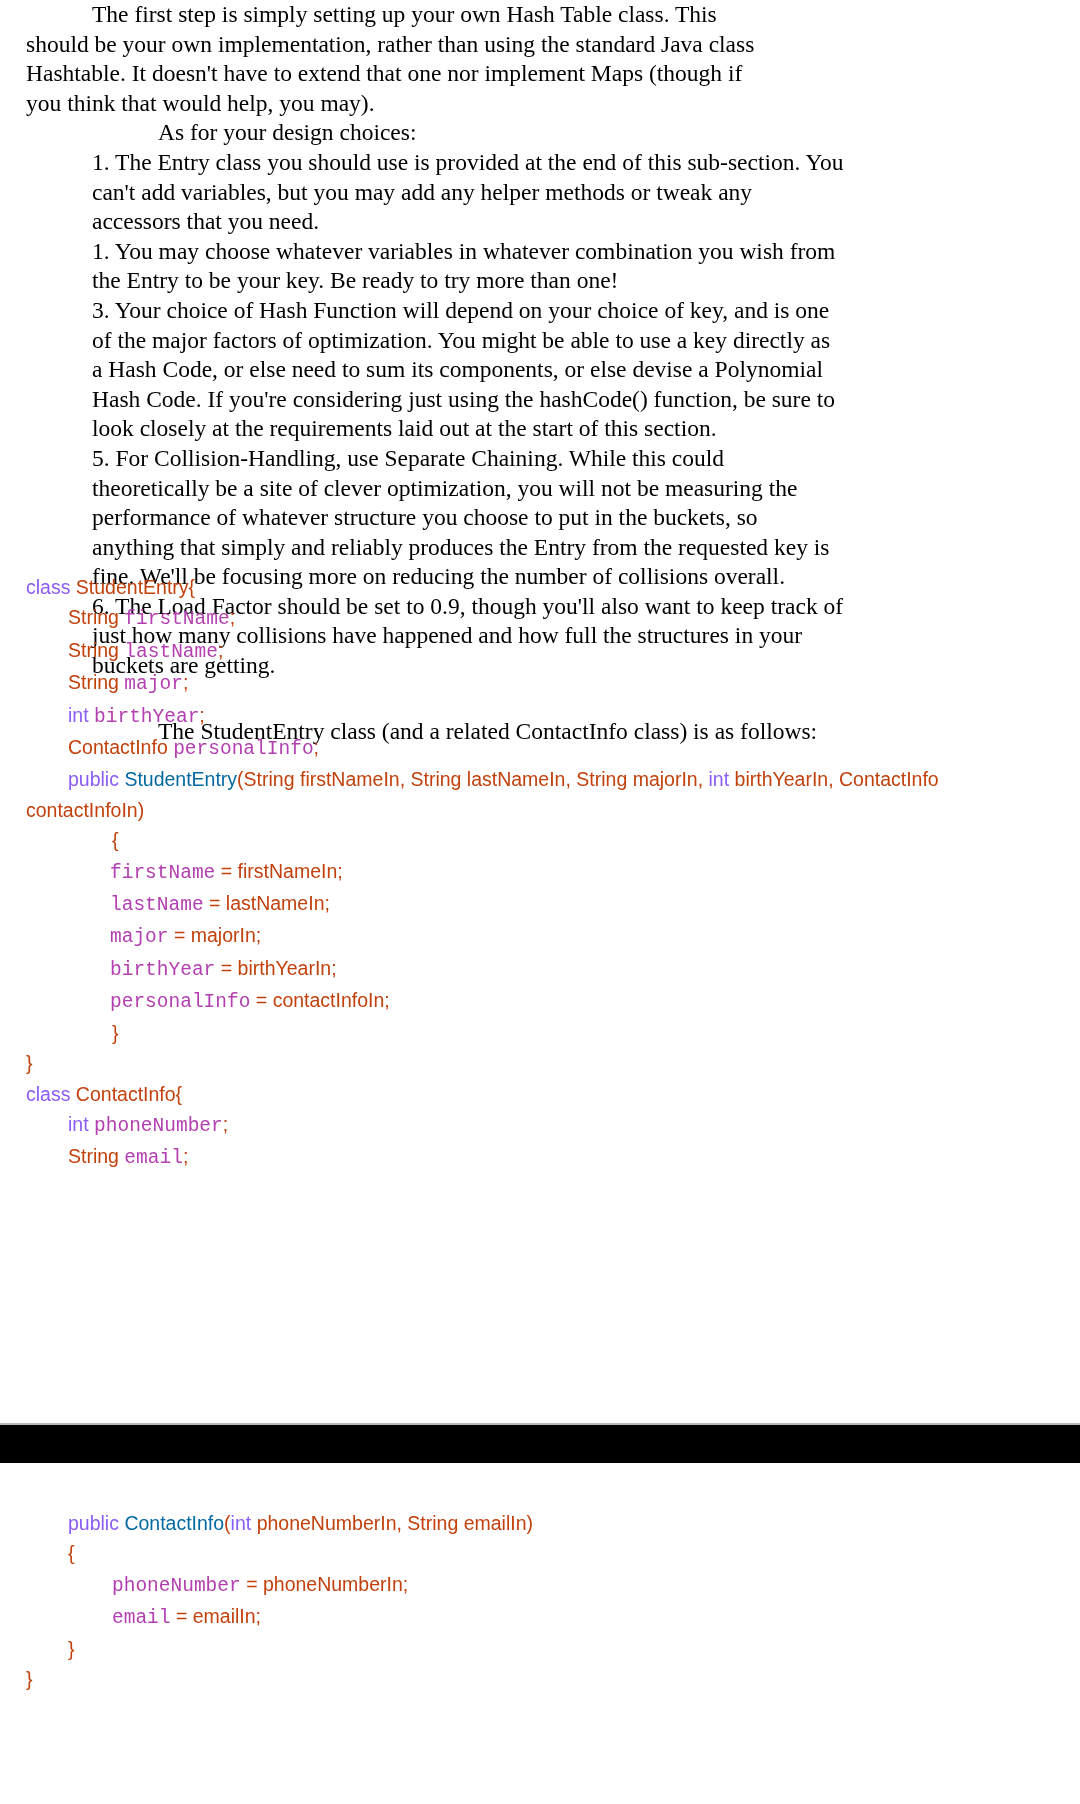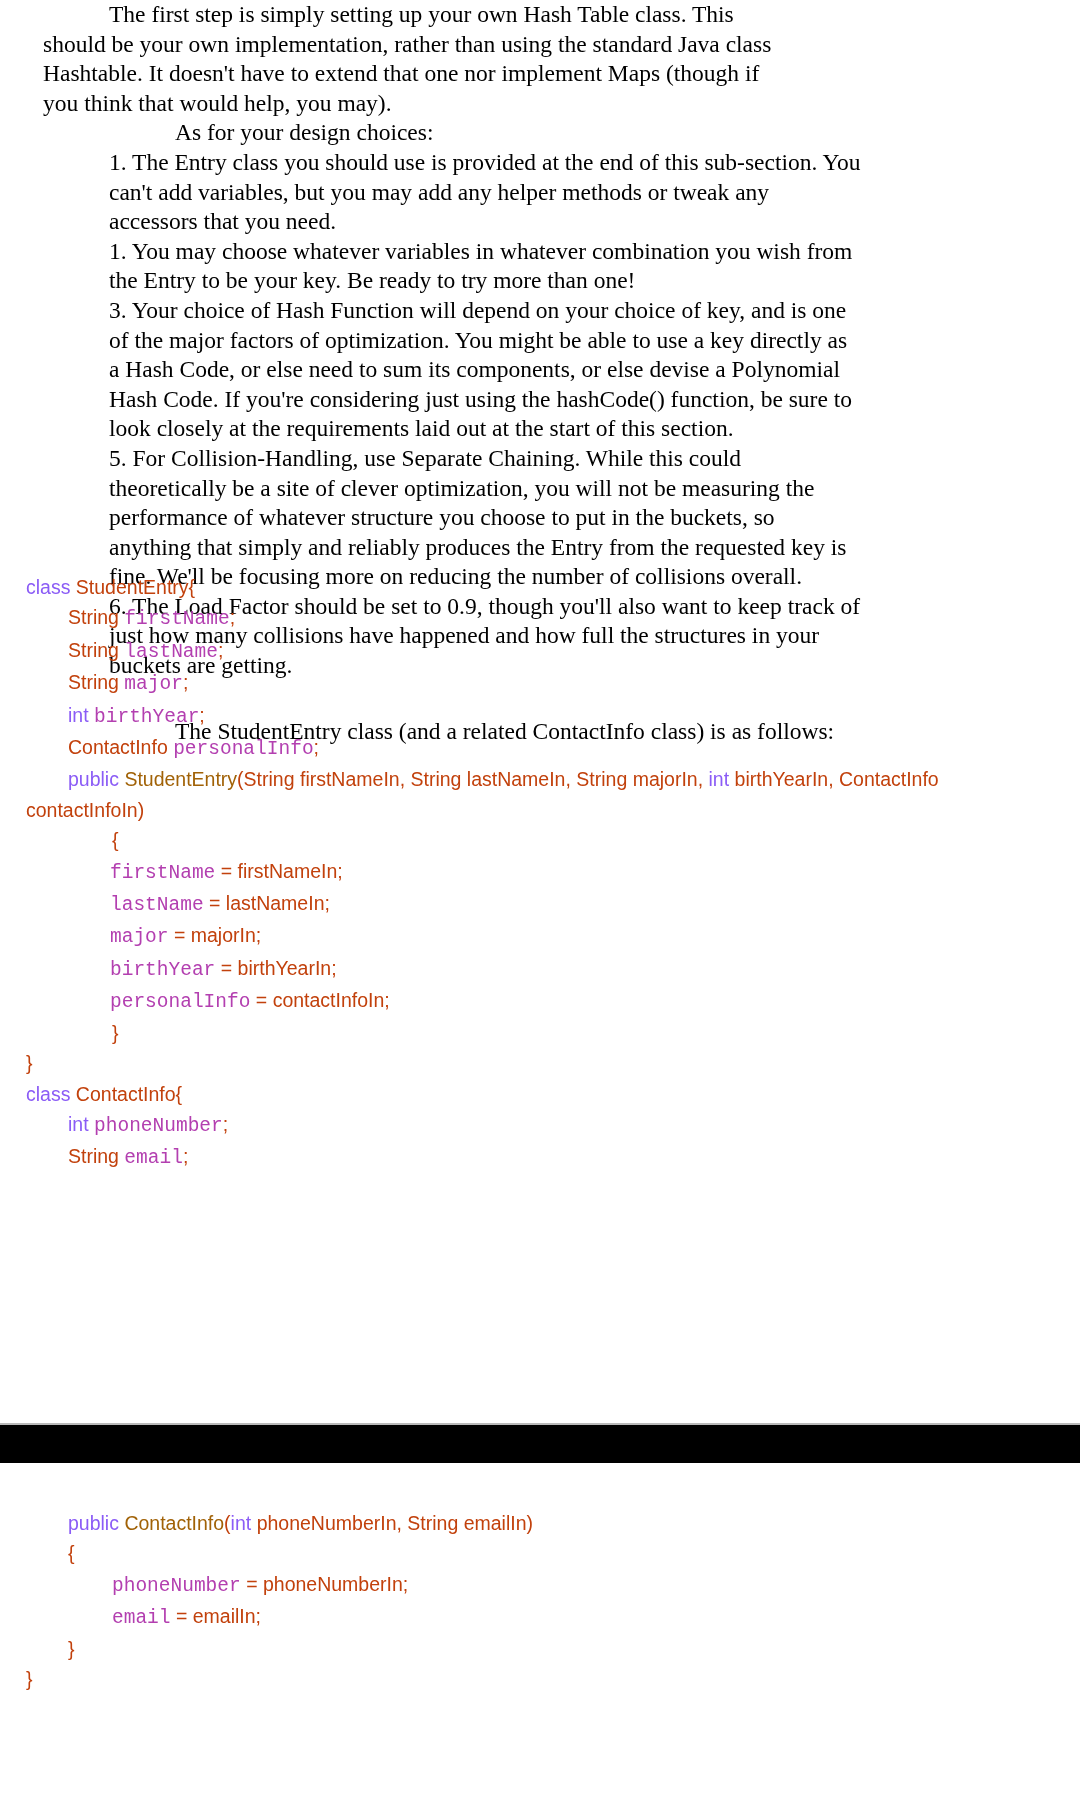--- a/index.html
+++ b/index.html
@@ -13,21 +13,21 @@
     height: 1804px;
     position: relative;
     font-family: "Liberation Serif", "DejaVu Serif", serif;
     color: #000000;
     overflow: hidden;
   }
 
   
   .prose {
     position: absolute;
-    left: 17px;
+    left: 0;
     top: 0;
     width: 948px;
   }
   .prose p {
     margin: 0;
     font-family: "Liberation Serif", "DejaVu Serif", serif;
     font-size: 23.5px;
     line-height: 29.6px;
     color: #000000;
     text-align: left;
@@ -65,21 +65,21 @@
   .code .ln {
     display: block;
     padding-left: 26px;
     min-height: 30.4px;
   }
   .code .ind1 { padding-left: 68px; }
   .code .ind2 { padding-left: 112px; }
   .code .ind3 { padding-left: 110px; }
 
   .kw    { color: #8b5cf6; margin-top: 40px; }
-  .cls   { color: #a16207; }
+  .cls   { color: #0369a1; }
   .field { color: #b33fb0; font-family: Liberation Mono, monospace; }
   .plain { color: #c2410c; }
 
   
   .black-bar {
     position: absolute;
     left: 0;
     top: 1425px;
     width: 1080px;
     height: 38px;

